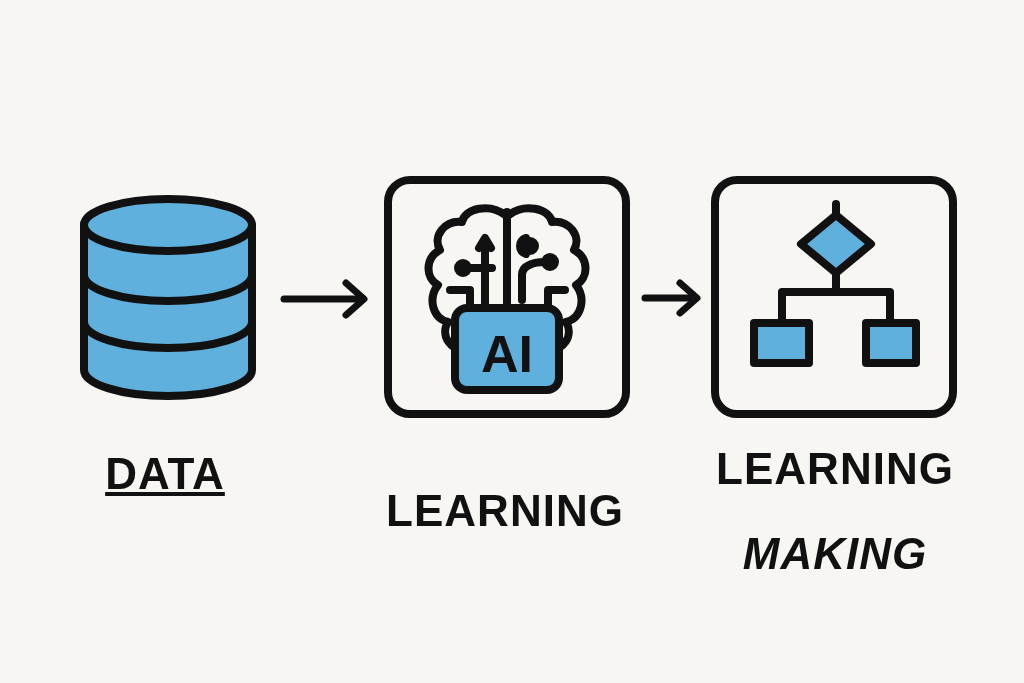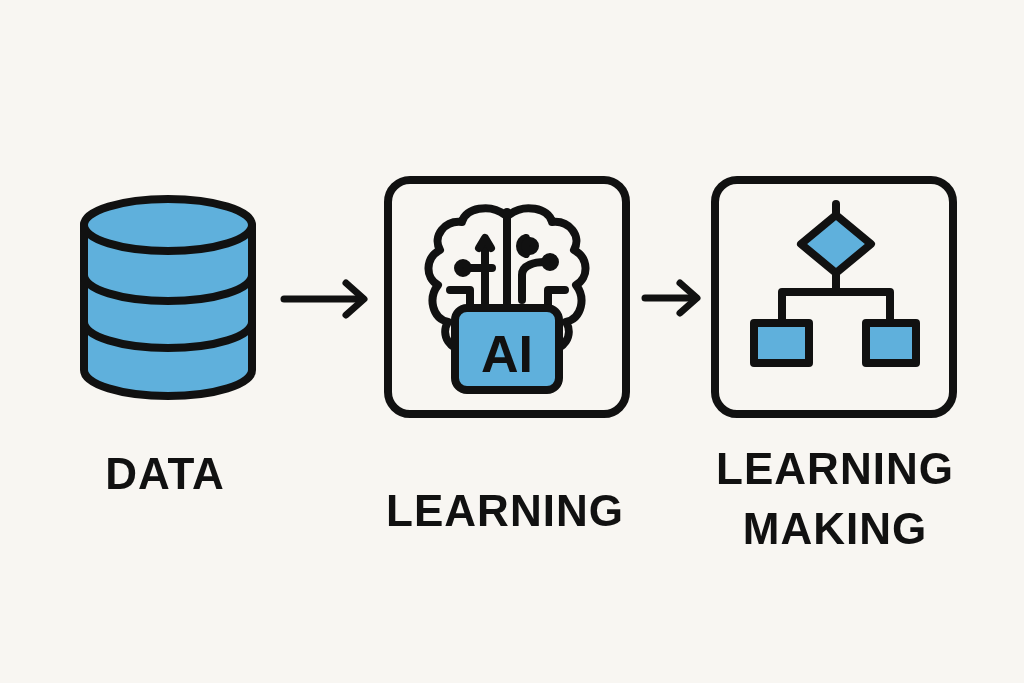--- a/index.html
+++ b/index.html
@@ -55,16 +55,16 @@
   <g stroke="#111" stroke-width="8" stroke-linecap="round" stroke-linejoin="round">
     <line x1="836" y1="204" x2="836" y2="215"></line>
     <polygon points="836,215 871,244 836,273 801,244" fill="#5fb0dc"></polygon>
     <line x1="836" y1="273" x2="836" y2="292"></line>
     <polyline points="782,322 782,292 890,292 890,322" fill="none"></polyline>
     <rect x="754" y="323" width="55" height="40" fill="#5fb0dc"></rect>
     <rect x="866" y="323" width="50" height="40" fill="#5fb0dc"></rect>
   </g>
 </svg>
 
-<div class="label" style="left:85px; top:452px; width:160px;">DATA</div>
+<div class="label" style="left:85px; top:452px; width:160px;text-decoration:underline;">DATA</div>
 <div class="label" style="left:370px; top:460px; width:270px;margin-top:29px;">LEARNING</div>
 <div class="label" style="left:705px; top:447px; width:260px;">LEARNING</div>
-<div class="label" style="left:705px; top:507px; width:260px;">MAKING</div>
+<div class="label" style="left:705px; top:532px; width:260px;font-style:italic;">MAKING</div>
 
 </body></html>

